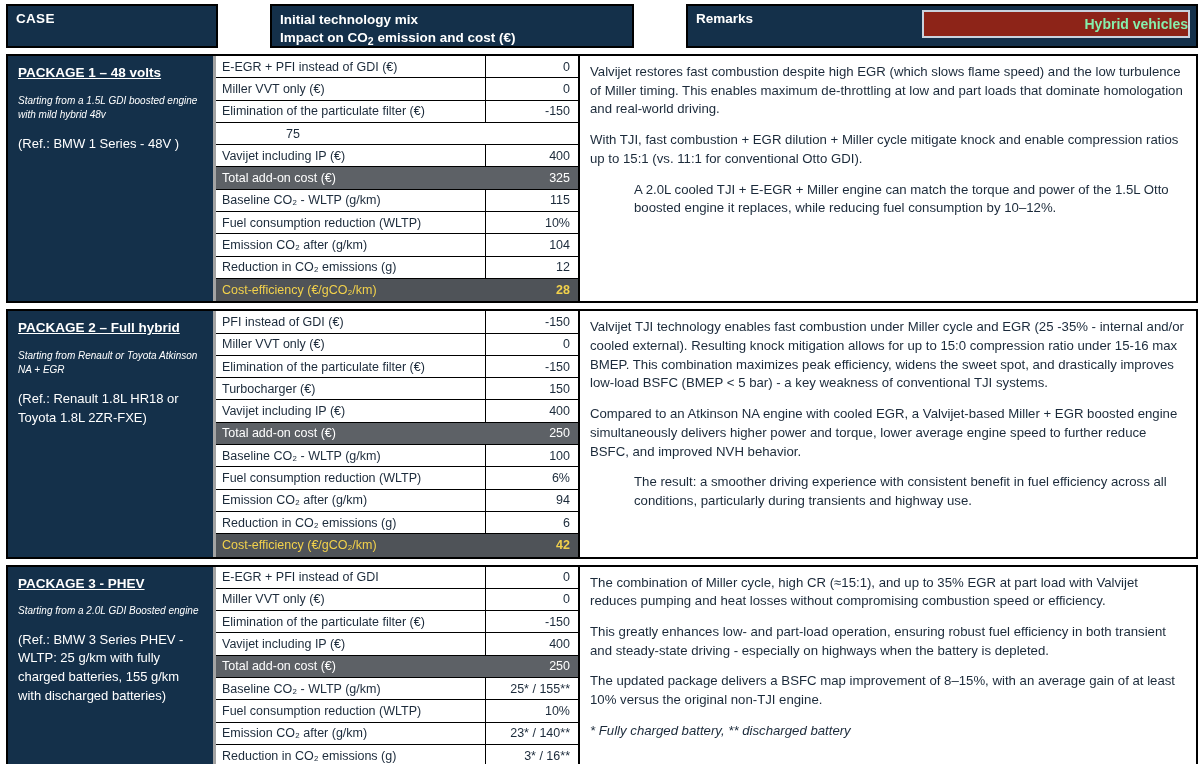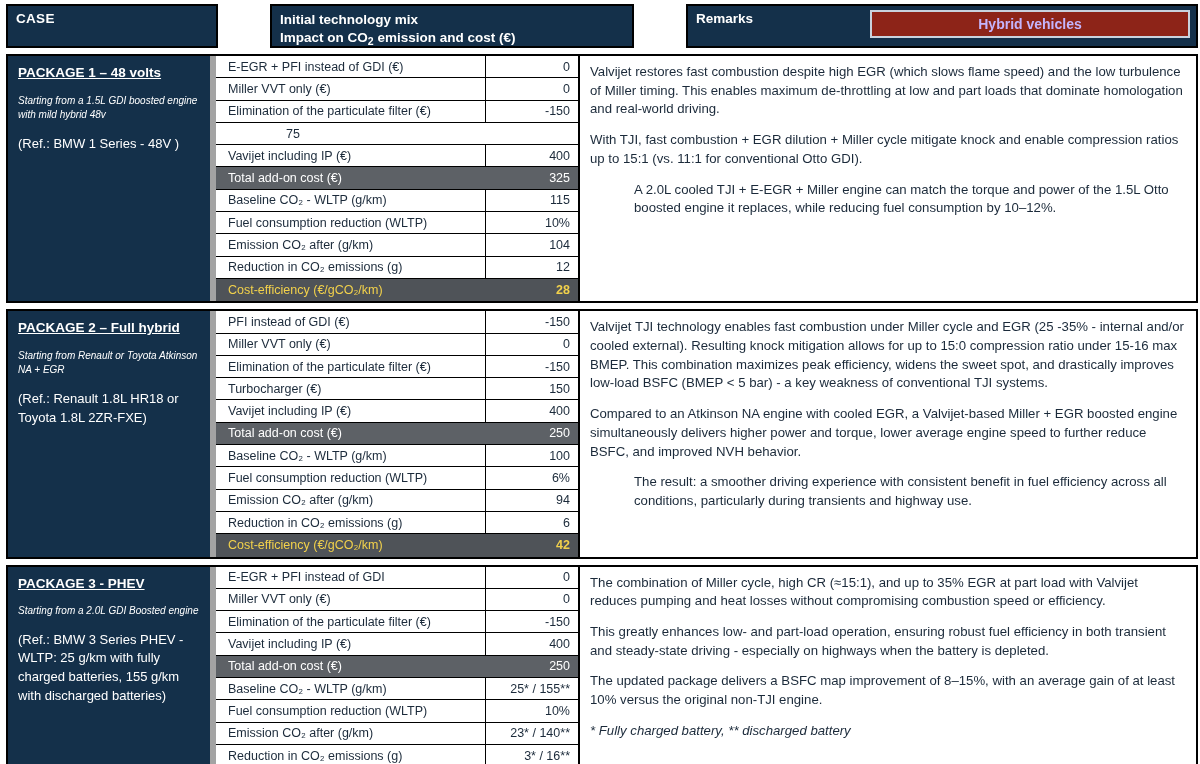--- a/index.html
+++ b/index.html
@@ -35,44 +35,44 @@
     align-items: flex-start;
     padding: 5px 8px;
   }
   .hdr-case { width: 212px; font-weight: bold; font-size: 13.5px; letter-spacing: .3px; }
   .hdr-mix  { width: 364px; margin-left: 4px; font-weight: bold; font-size: 13.5px; line-height: 1.35; }
   .hdr-rem  { flex: 1; margin-left: 4px; font-weight: bold; font-size: 13.5px; position: relative; }
   .hdr-rem-label { }
   .badge {
     position: absolute;
     right: 6px; top: 4px;
-    width: 320px; height: 28px;
+    width: 268px; height: 28px;
     background: #8d2418;
     border: 2px solid #c9d3de;
-    color: #c4b5fd;
+    color: #86efac;
     font-weight: bold;
     font-size: 14px;
-    display: flex; align-items: center; justify-content: center;
+    display: flex; align-items: center; justify-content: flex-end;
   }
   sub { font-size: 78%; vertical-align: -0.25em; }
 
   
   .block {
     display: flex;
     width: 1192px;
     margin-left: 2px;
     margin-top: 6px;
     border: 2px solid #000;
   }
   .case-col {
     width: 208px;
     background: #14304a;
     color: #ffffff;
     padding: 8px 10px 8px 10px;
-    border-right: 6px solid #a3a3a3;
+    border-right: 3px solid #a3a3a3;
   }
   .case-title {
     font-weight: bold;
     font-size: 13.5px;
     text-decoration: underline;
     margin-bottom: 12px;
     line-height: 1.3;
   }
   .case-sub {
     font-size: 10px;
@@ -93,21 +93,21 @@
   .mrow {
     display: flex;
     height: 22.3px;
     border-bottom: 1px solid #000;
     font-size: 12.5px;
     align-items: center;
   }
   .mrow:last-child { border-bottom: none; }
   .mlabel {
     flex: 1;
-    padding-left: 12px;
+    padding-left: 6px;
     border-right: 1px solid #000;
     height: 100%;
     display: flex; align-items: center;
     white-space: nowrap;
     overflow: hidden;
   }
   .mval {
     width: 92px;
     padding-right: 8px;
     text-align: right;

